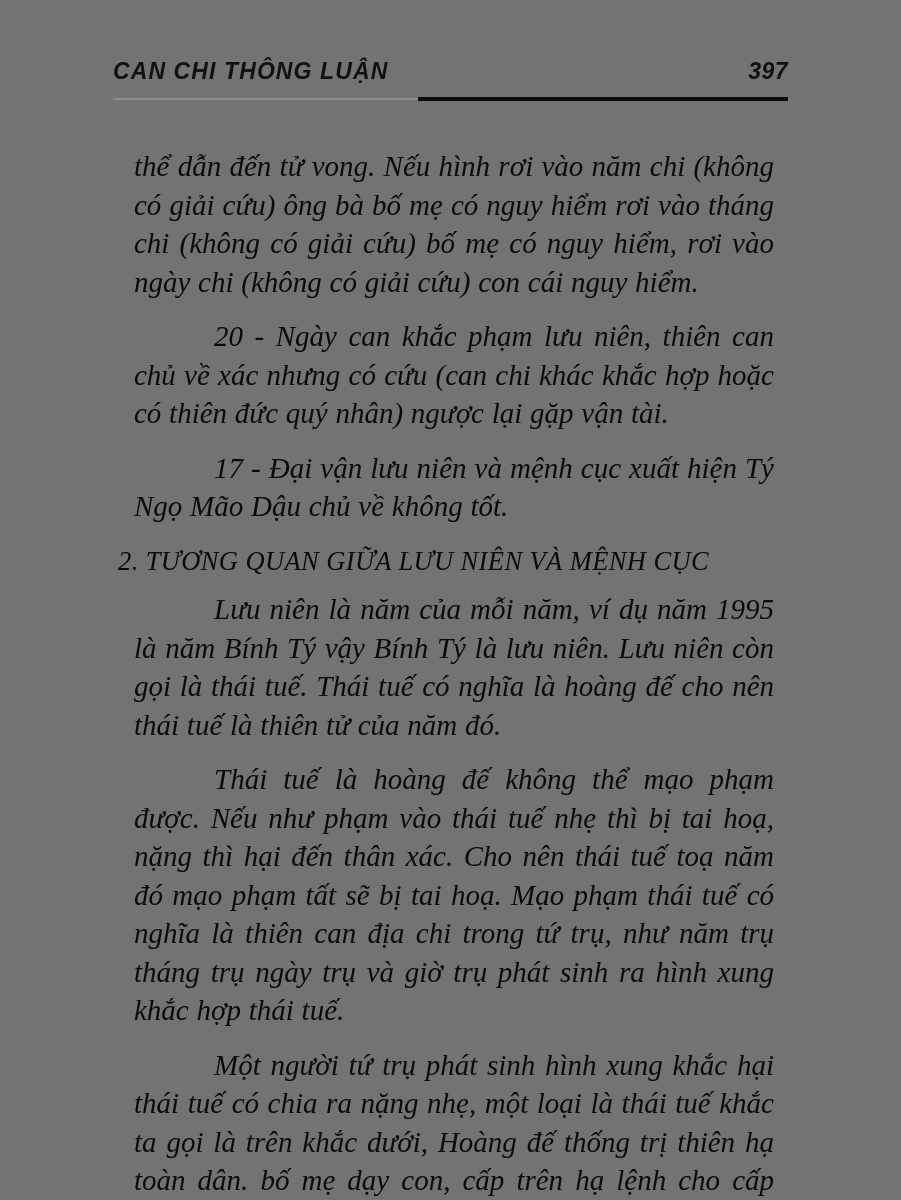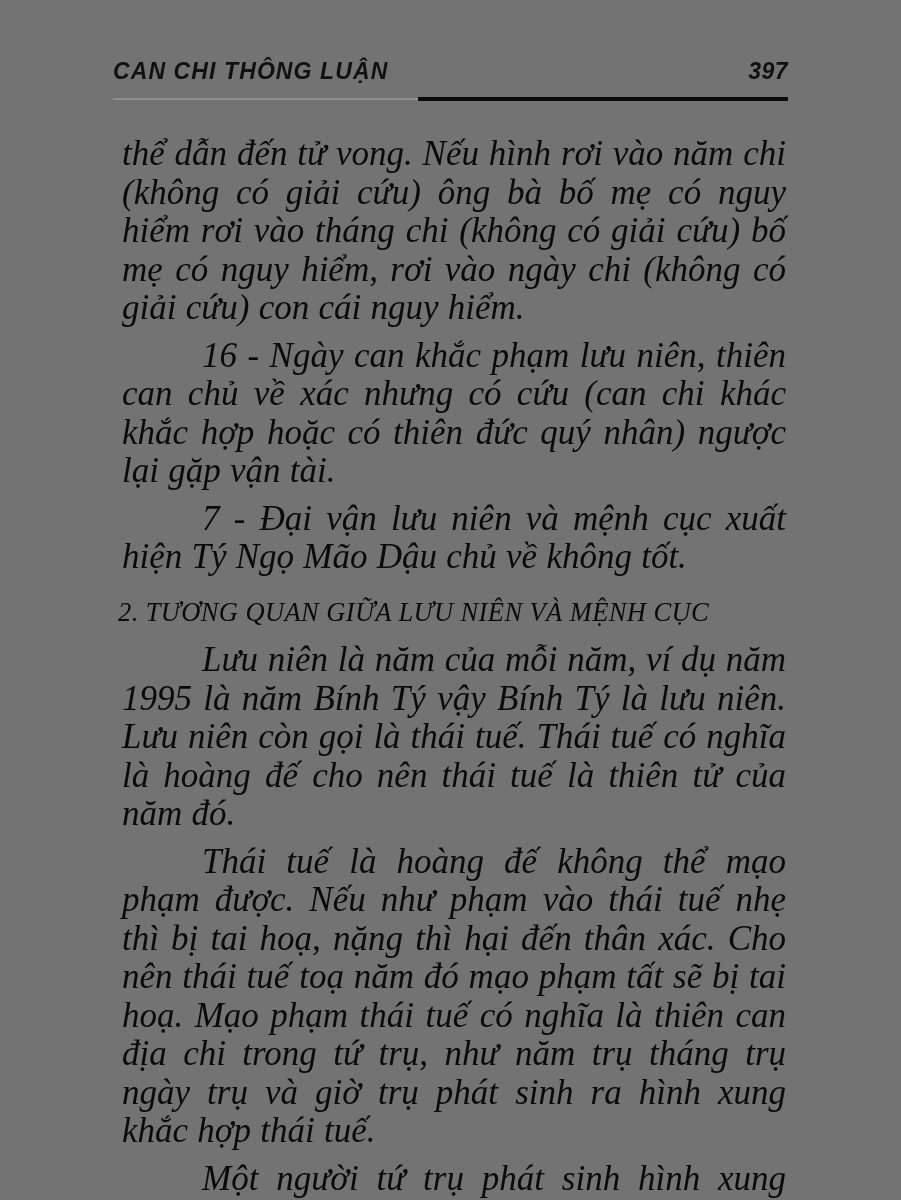--- a/index.html
+++ b/index.html
@@ -80,22 +80,22 @@
 
   
   .body-copy {
     position: absolute;
     left: 118px;
     top: 131px;
     width: 672px;
   }
 
   .para {
-    margin: 4px;
-    font-size: 35px;
+    margin: 16px;
+    font-size: 29px;
     line-height: 38.5px;
     text-align: justify;
     text-justify: inter-word;
     word-spacing: 0.5px;
     color: #0a0a0a;
   }
 
   .para.indent {
     text-indent: 80px;
   }
@@ -142,23 +142,23 @@
 
   <div class="head-rule">
     <span class="seg-light"></span>
     <span class="seg-dark"></span>
   </div>
 
   <div class="body-copy">
 
     <p class="para flush no-stretch">thể dẫn đến tử vong. Nếu hình rơi vào năm chi (không có giải cứu) ông bà bố mẹ có nguy hiểm rơi vào tháng chi (không có giải cứu) bố mẹ có nguy hiểm, rơi vào ngày chi (không có giải cứu) con cái nguy hiểm.</p>
 
-    <p class="para indent no-stretch gap-para">16 - Ngày can khắc phạm lưu niên, thiên can chủ về xác nhưng có cứu (can  chi khác khắc hợp hoặc có thiên đức quý nhân) ngược lại gặp vận tài.</p>
+    <p class="para indent no-stretch gap-para">20 - Ngày can khắc phạm lưu niên, thiên can chủ về xác nhưng có cứu (can  chi khác khắc hợp hoặc có thiên đức quý nhân) ngược lại gặp vận tài.</p>
 
-    <p class="para indent no-stretch gap-para">7 - Đại vận lưu niên và mệnh cục xuất hiện Tý Ngọ Mão Dậu chủ về không tốt.</p>
+    <p class="para indent no-stretch gap-para">17 - Đại vận lưu niên và mệnh cục xuất hiện Tý Ngọ Mão Dậu chủ về không tốt.</p>
 
     <h2 class="section-heading gap-head">2. TƯƠNG QUAN GIỮA LƯU NIÊN VÀ MỆNH CỤC</h2>
 
     <p class="para indent no-stretch gap-after-head">Lưu niên là năm của mỗi năm, ví dụ năm 1995 là năm Bính Tý vậy Bính Tý là lưu niên. Lưu niên còn gọi là thái tuế. Thái tuế có nghĩa là hoàng đế cho nên thái tuế là thiên tử của năm đó.</p>
 
     <p class="para indent no-stretch gap-para">Thái tuế là hoàng đế không thể mạo phạm được. Nếu như phạm vào thái tuế nhẹ thì bị tai hoạ, nặng thì hại đến thân xác. Cho nên thái tuế toạ năm đó mạo phạm tất sẽ bị tai hoạ. Mạo phạm thái tuế có nghĩa là thiên can địa chi trong tứ trụ, như năm trụ tháng trụ ngày trụ và giờ trụ phát sinh ra hình xung khắc hợp thái tuế.</p>
 
     <p class="para indent gap-para">Một người tứ trụ phát sinh hình xung khắc hại thái tuế có chia ra nặng nhẹ, một loại là thái tuế khắc ta gọi là trên khắc dưới, Hoàng đế thống trị thiên hạ toàn dân. bố mẹ dạy con, cấp trên hạ lệnh cho cấp dưới chỉ cần không kháng cự mà tuân thủ thì tai ách cũng nhẹ. Cho nên thái tuế khắc ta thì nhẹ. Một loại ta khắc thái</p>
 
   </div>

